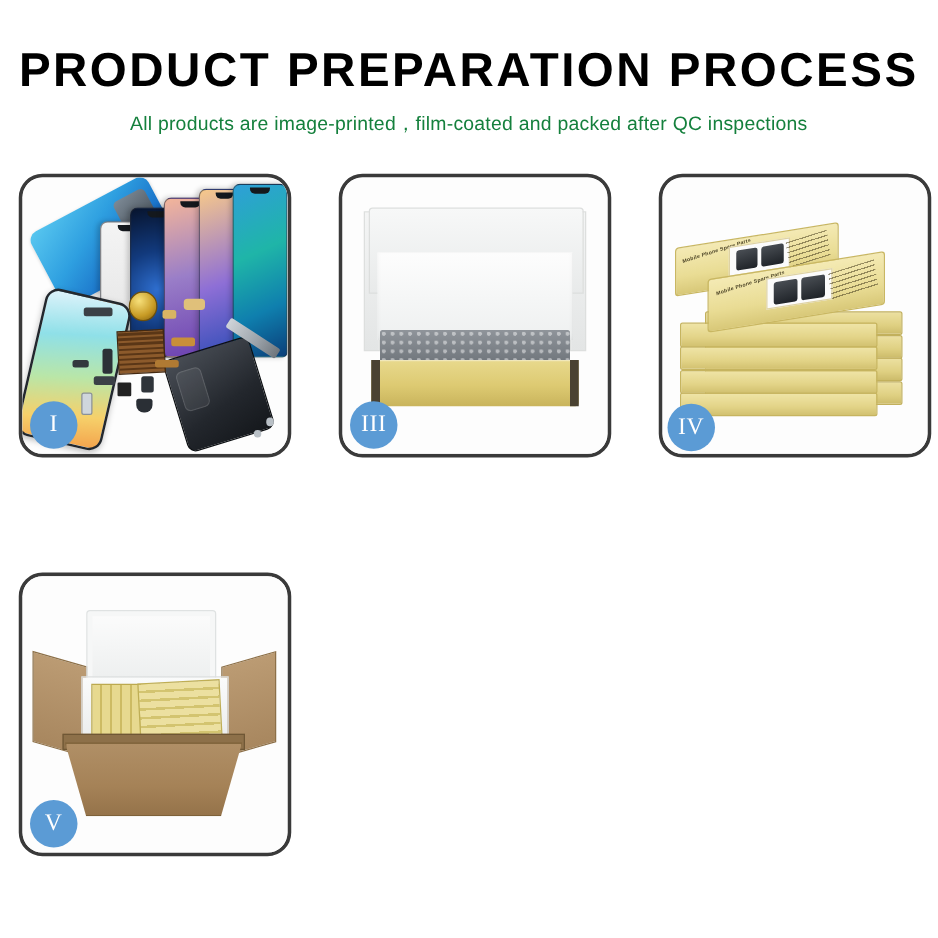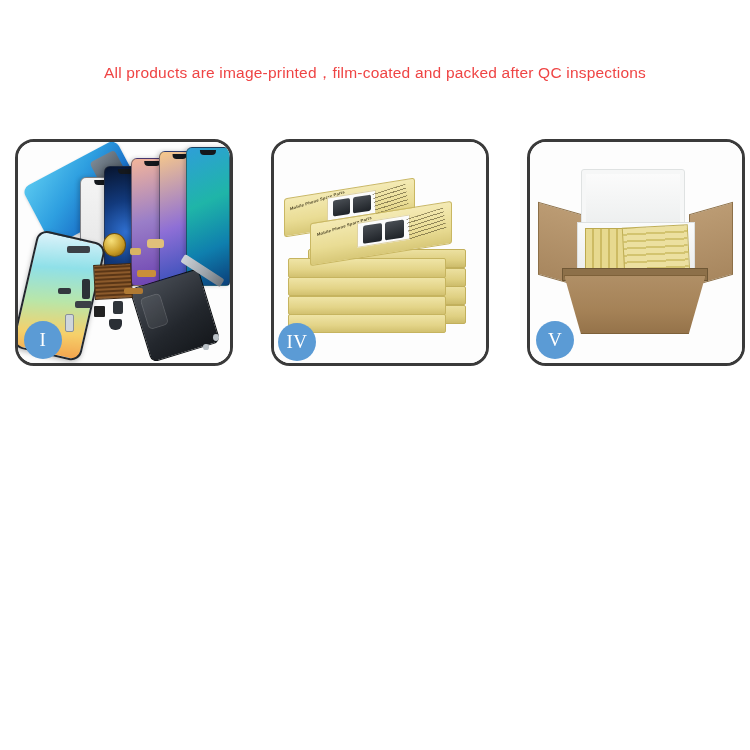--- a/index.html
+++ b/index.html
@@ -19,23 +19,23 @@
     font-size: 38px;
     font-weight: 700;
     color: #000000;
     letter-spacing: 2.0px;
     line-height: 1.05;
     white-space: nowrap;
     font-family: "Liberation Sans", sans-serif;
   }
   .subtitle {
     font-size: 15.5px;
-    color: #ef4444;
+    color: #15803d;
     letter-spacing: 0.2px;
-    margin-top: 25px;
+    margin-top: 11px;
     white-space: nowrap;
     font-family: "Liberation Sans", sans-serif;
   }
 
   
   .grid {
     position: absolute;
     left: 15px; top: 139px;
     width: 720px; height: 540px;
     display: grid;
@@ -373,20 +373,21 @@
     clip-path: polygon(0 13%, 100% 0, 100% 78%, 0 100%);
   }
   .c-tape { position: absolute; background: rgba(150,122,86,.85); }
   .c-tape1 { left: 16%; top: 41%; width: 7%; height: 8%; }
   .c-tape2 { left: 16%; top: 71%; width: 7%; height: 8%; }
 </style>
 </head>
 <body>
 
 <div class="header">
+  <div class="title">PRODUCT PREPARATION PROCESS</div>
   <div class="subtitle">All products are image-printed，film-coated and packed after QC inspections</div>
 </div>
 
 <div class="grid">
 
   <div class="panel p1">
     <div class="panel-inner">
       <div class="ph-wrap"></div>
       <div class="fan">
         <div class="f1">
@@ -422,20 +423,33 @@
       <span class="bitpart bp11"></span>
       <span class="bitpart bp12"></span>
       <div class="driver"></div>
       <span class="screw sc1"></span>
       <span class="screw sc2"></span>
     </div>
     <div class="badge">I</div>
   </div>
 
 
+  <div class="panel p3">
+    <div class="panel-inner">
+      <div class="box3-flapL"></div>
+      <div class="box3-flapR"></div>
+      <div class="box3-lidback"></div>
+      <div class="box3-foamwhite"></div>
+      <div class="box3-grayfoam"></div>
+      <div class="box3-front"></div>
+      <div class="box3-sideL"></div>
+      <div class="box3-sideR"></div>
+    </div>
+    <div class="badge">III</div>
+  </div>
 
   <div class="panel p4">
     <div class="panel-inner">
       <div class="stack">
         <span class="lay2b"></span>
         <span class="lay3b"></span>
         <span class="lay4b"></span>
         <span class="lay5b"></span>
         <span class="layer lay2"></span>
         <span class="layer lay3"></span>

